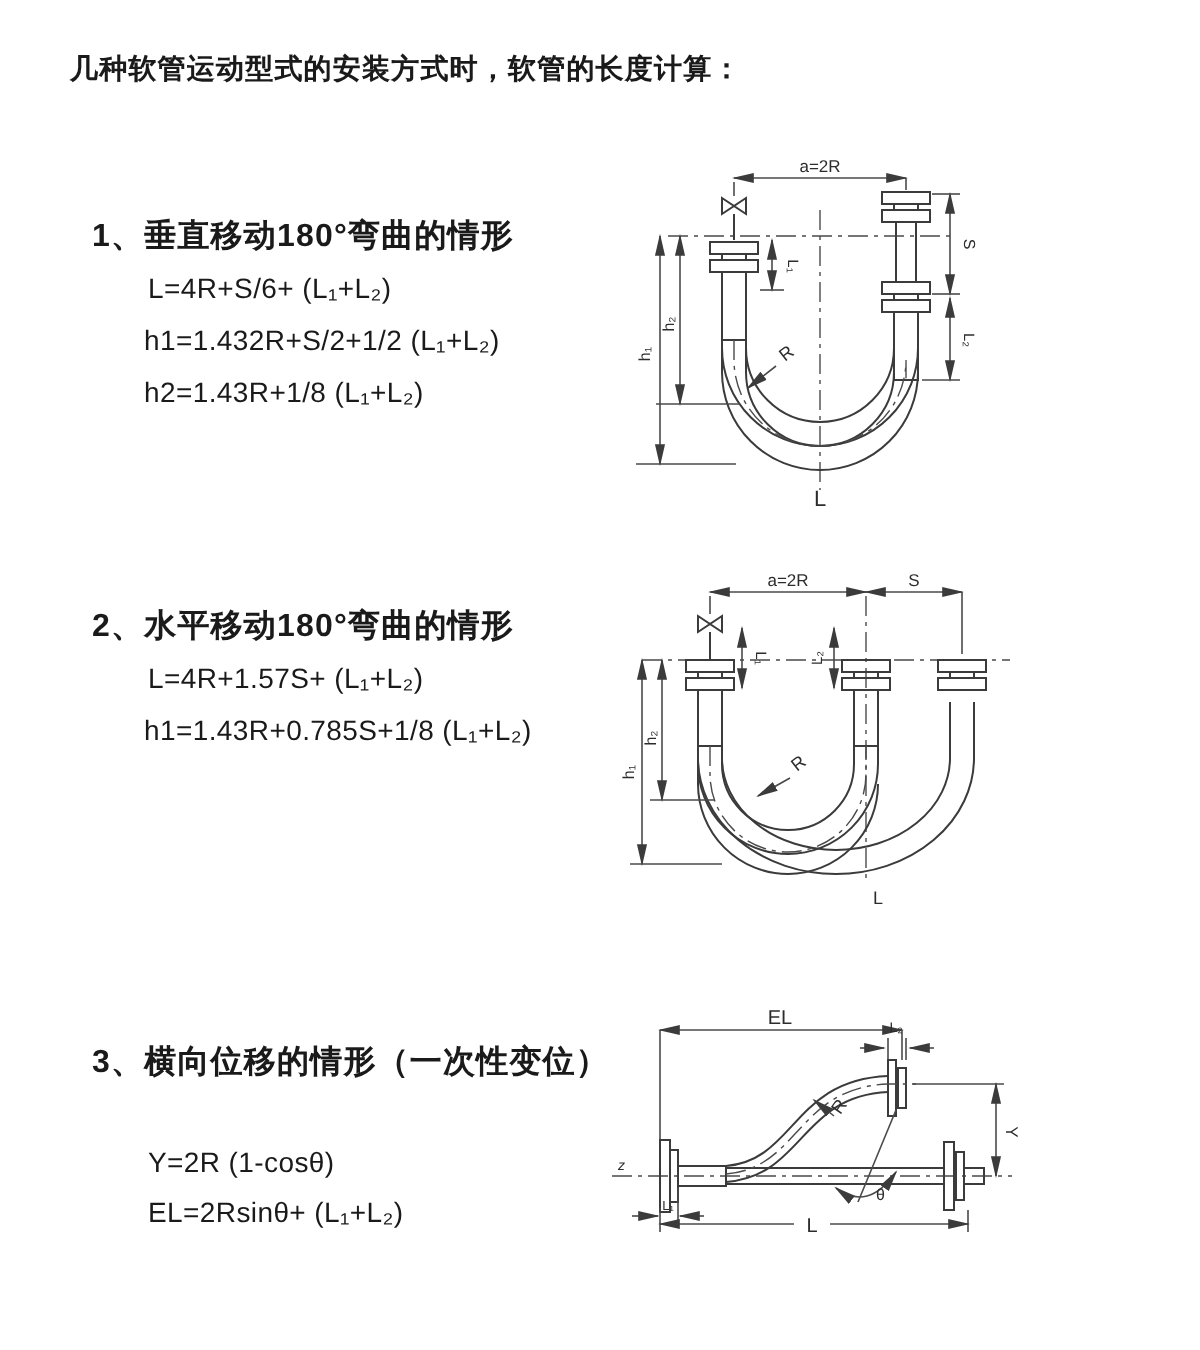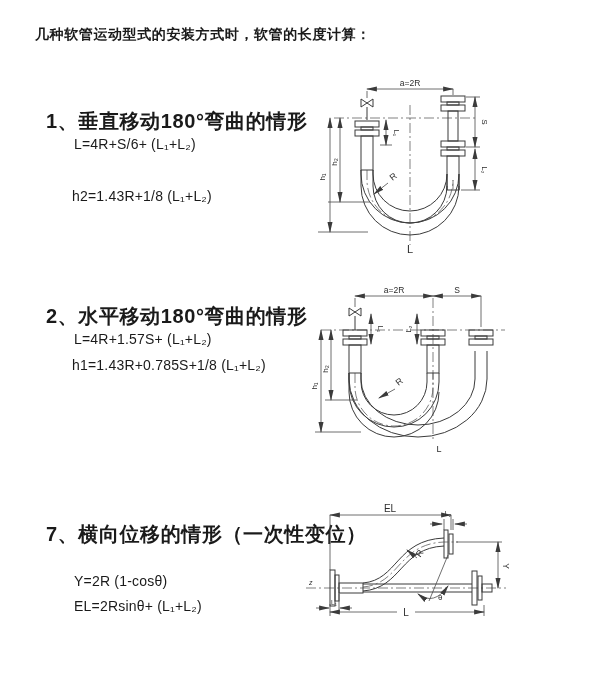--- a/index.html
+++ b/index.html
@@ -1,36 +1,37 @@
 <!DOCTYPE html>
 <html><head>
 <meta charset="utf-8">
 <style>
   html,body{margin:0;padding:0;background:#ffffff;}
   body{width:600px;height:675px;position:relative;overflow:hidden;
        font-family:"Liberation Sans","DejaVu Sans",sans-serif;color:#1a1a1a;}
   .page{position:relative;width:600px;height:675px;background:#fff;}
   .title{position:absolute;left:35px;top:26px;font-size:14px;font-weight:bold;letter-spacing:.6px;margin:0;}
-  .heading{position:absolute;font-size:20px;font-weight:bold;letter-spacing:.6px;white-space:nowrap;}
+  .heading{position:absolute;font-size:16px;font-weight:bold;letter-spacing:.6px;white-space:nowrap;}
   .formula{position:absolute;font-size:14px;letter-spacing:.2px;white-space:nowrap;}
   svg.diag{position:absolute;}
   svg text{font-family:"Liberation Sans","DejaVu Sans",sans-serif;fill:#2c2c2c;}
   .ln{stroke:#3b3b3b;stroke-width:1;fill:none;}
   .thin{stroke:#4a4a4a;stroke-width:.8;fill:none;}
   .cl{stroke:#4a4a4a;stroke-width:.7;fill:none;stroke-dasharray:10 3 2 3;}
 </style>
 </head>
 <body>
 
 <div class="page">
 
   <h1 class="title">几种软管运动型式的安装方式时，软管的长度计算：</h1>
 
   <div class="heading" style="left:46px;top:108px">1、垂直移动180°弯曲的情形</div>
   <div class="formula" style="left:74px;top:136px">L=4R+S/6+ (L₁+L₂)</div>
+  <div class="formula" style="left:72px;top:162px">h1=1.432R+S/2+1/2 (L₁+L₂)</div>
   <div class="formula" style="left:72px;top:188px">h2=1.43R+1/8 (L₁+L₂)</div>
 
   <svg class="diag" style="left:310px;top:75px" width="280" height="182" viewBox="0 0 280 182">
     <defs>
       <marker id="arr1" viewBox="0 0 10 10" refX="9" refY="5" markerWidth="11" markerHeight="11" markerUnits="userSpaceOnUse" orient="auto-start-reverse">
         <path d="M0,2.7 L10,5 L0,7.3 z" fill="#3b3b3b"></path>
       </marker>
       <pattern id="braid1" width="4" height="4" patternUnits="userSpaceOnUse">
         <path d="M0,0 L4,4 M0,4 L4,0" stroke="#8a8a8a" stroke-width="0.6"></path>
       </pattern>
@@ -189,21 +190,21 @@
     </g>
 
     <g>
       <line class="thin" x1="90" y1="107" x2="74" y2="116" marker-end="url(#arr2)"></line>
       <text transform="translate(96,102) rotate(-38)" font-size="9" text-anchor="middle">R</text>
     </g>
 
     <text x="134" y="170" font-size="9" text-anchor="middle">L</text>
   </svg>
 
-  <div class="heading" style="left:46px;top:521px">7、横向位移的情形（一次性变位）</div>
+  <div class="heading" style="left:46px;top:521px">3、横向位移的情形（一次性变位）</div>
   <div class="formula" style="left:74px;top:573px">Y=2R (1-cosθ)</div>
   <div class="formula" style="left:74px;top:598px">EL=2Rsinθ+ (L₁+L₂)</div>
 
   <svg class="diag" style="left:298px;top:500px" width="300" height="150" viewBox="0 0 300 150">
     <defs>
       <marker id="arr3" viewBox="0 0 10 10" refX="9" refY="5" markerWidth="11" markerHeight="11" markerUnits="userSpaceOnUse" orient="auto-start-reverse">
         <path d="M0,2.7 L10,5 L0,7.3 z" fill="#3b3b3b"></path>
       </marker>
     </defs>
 

